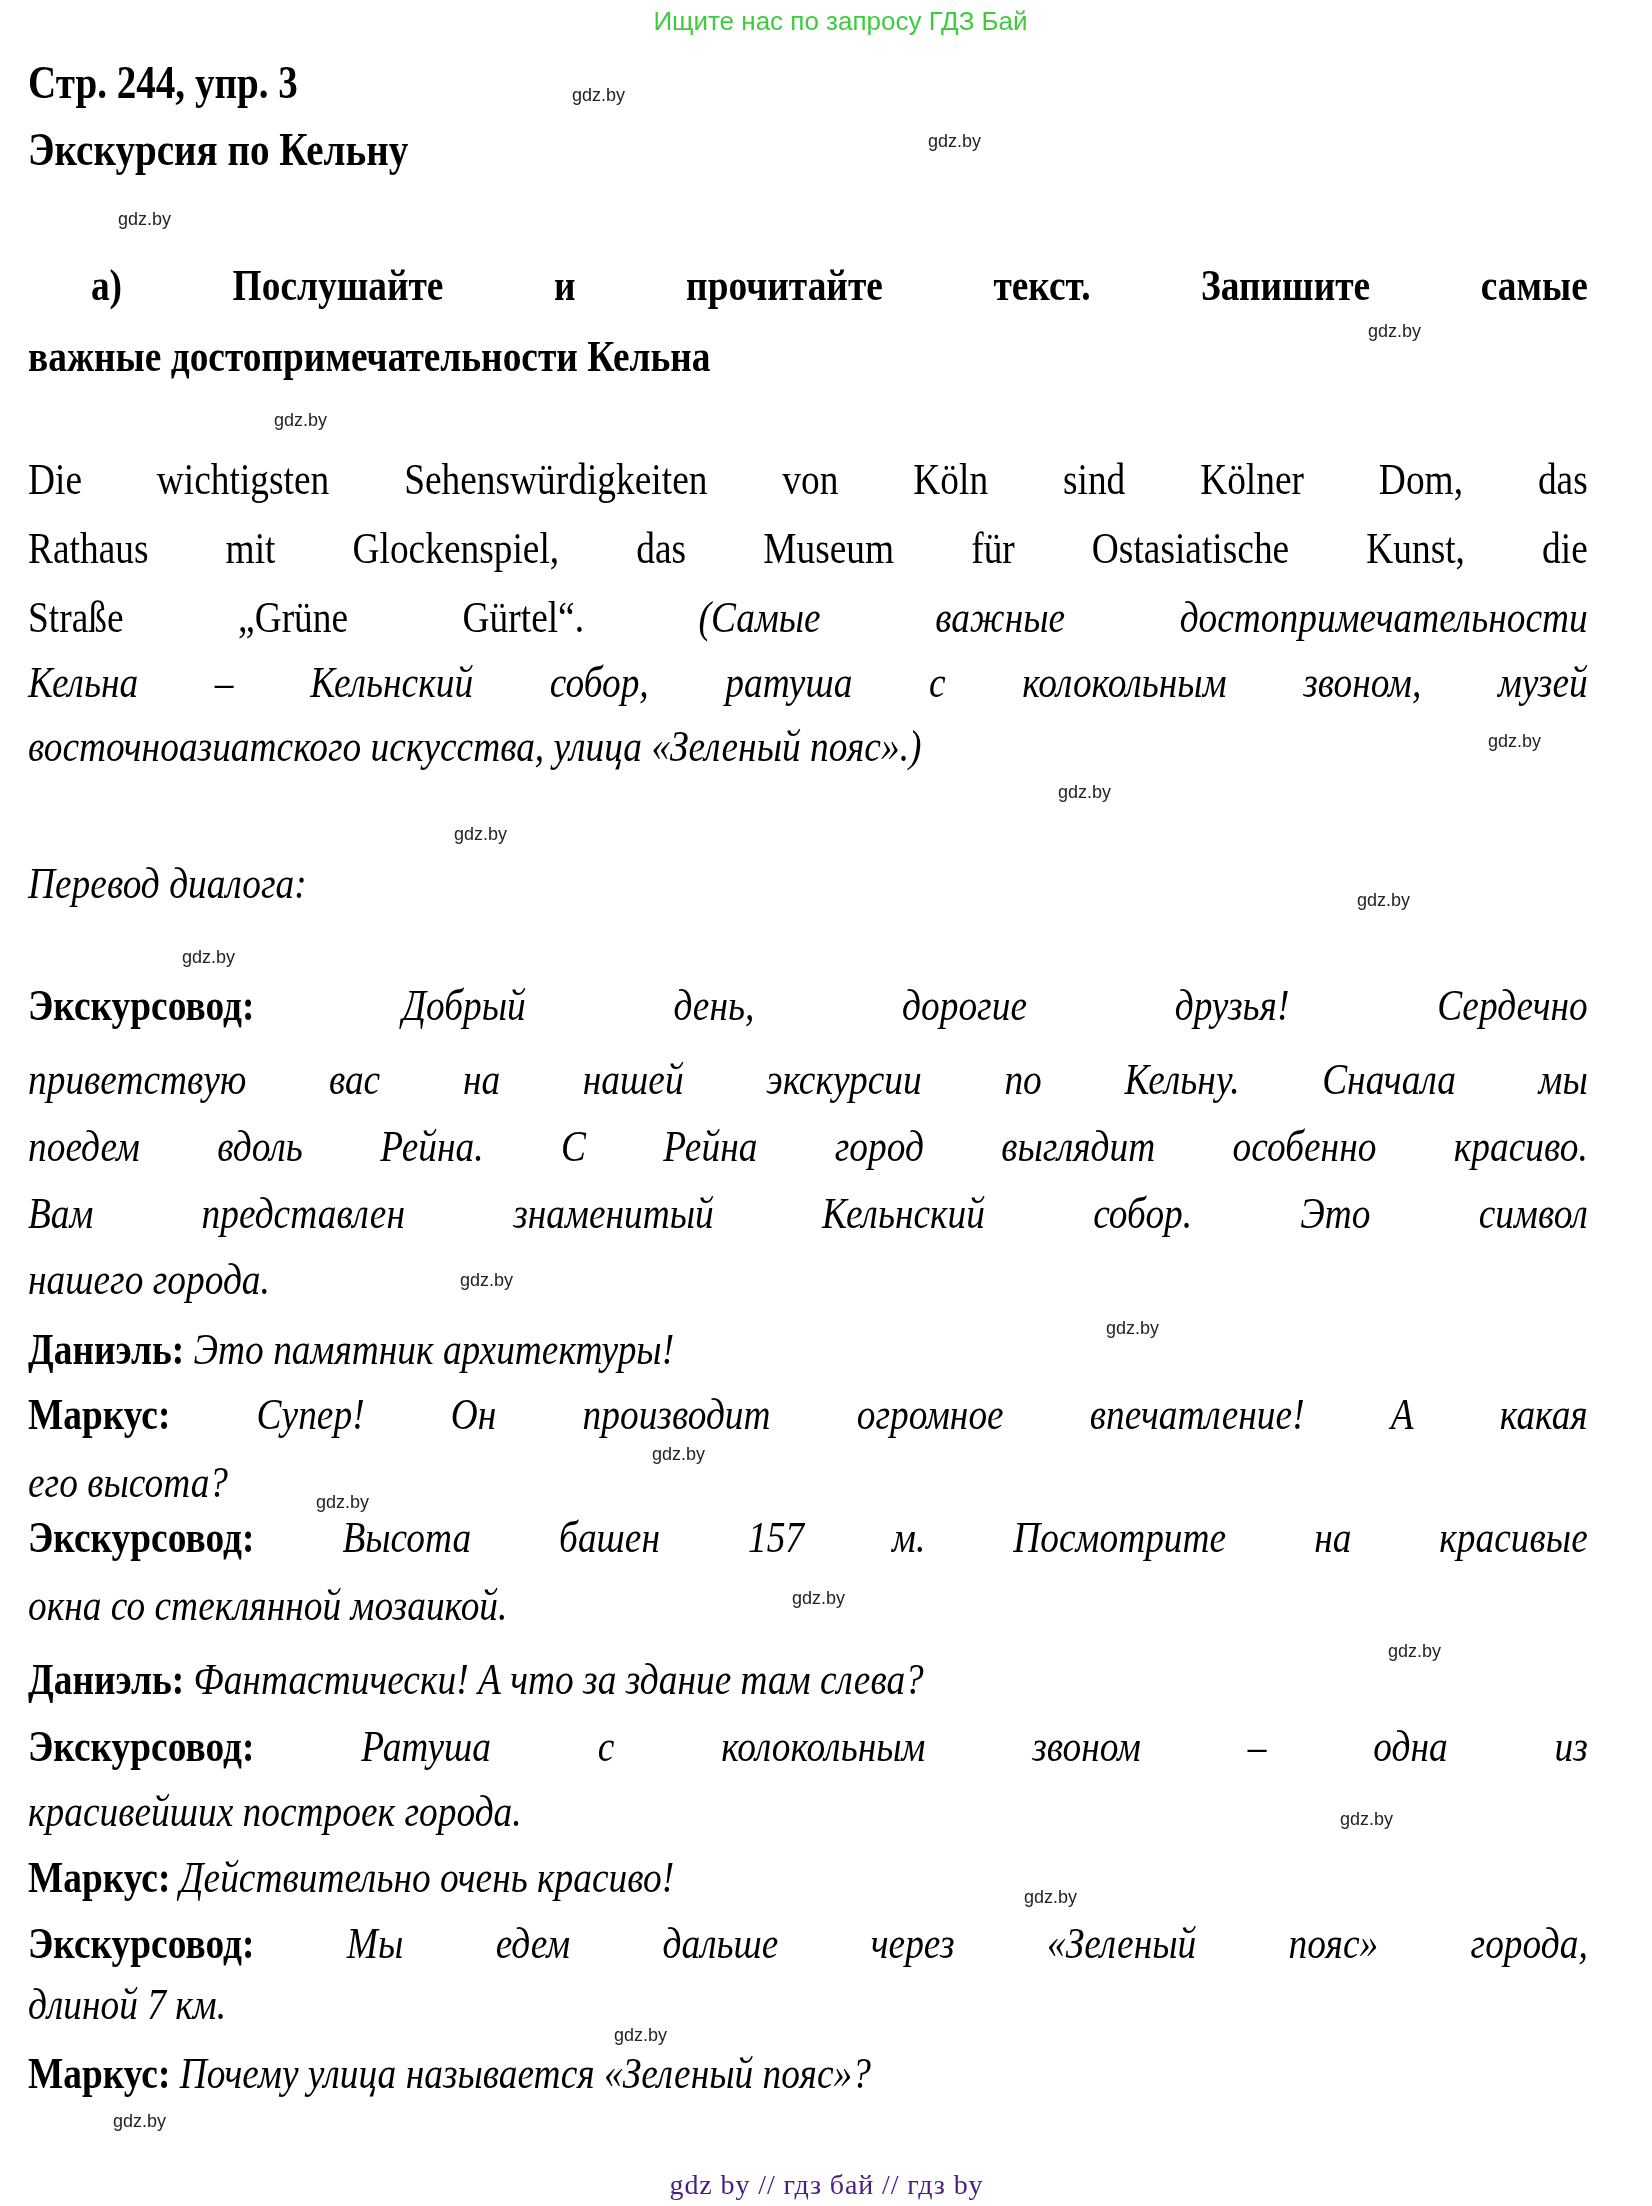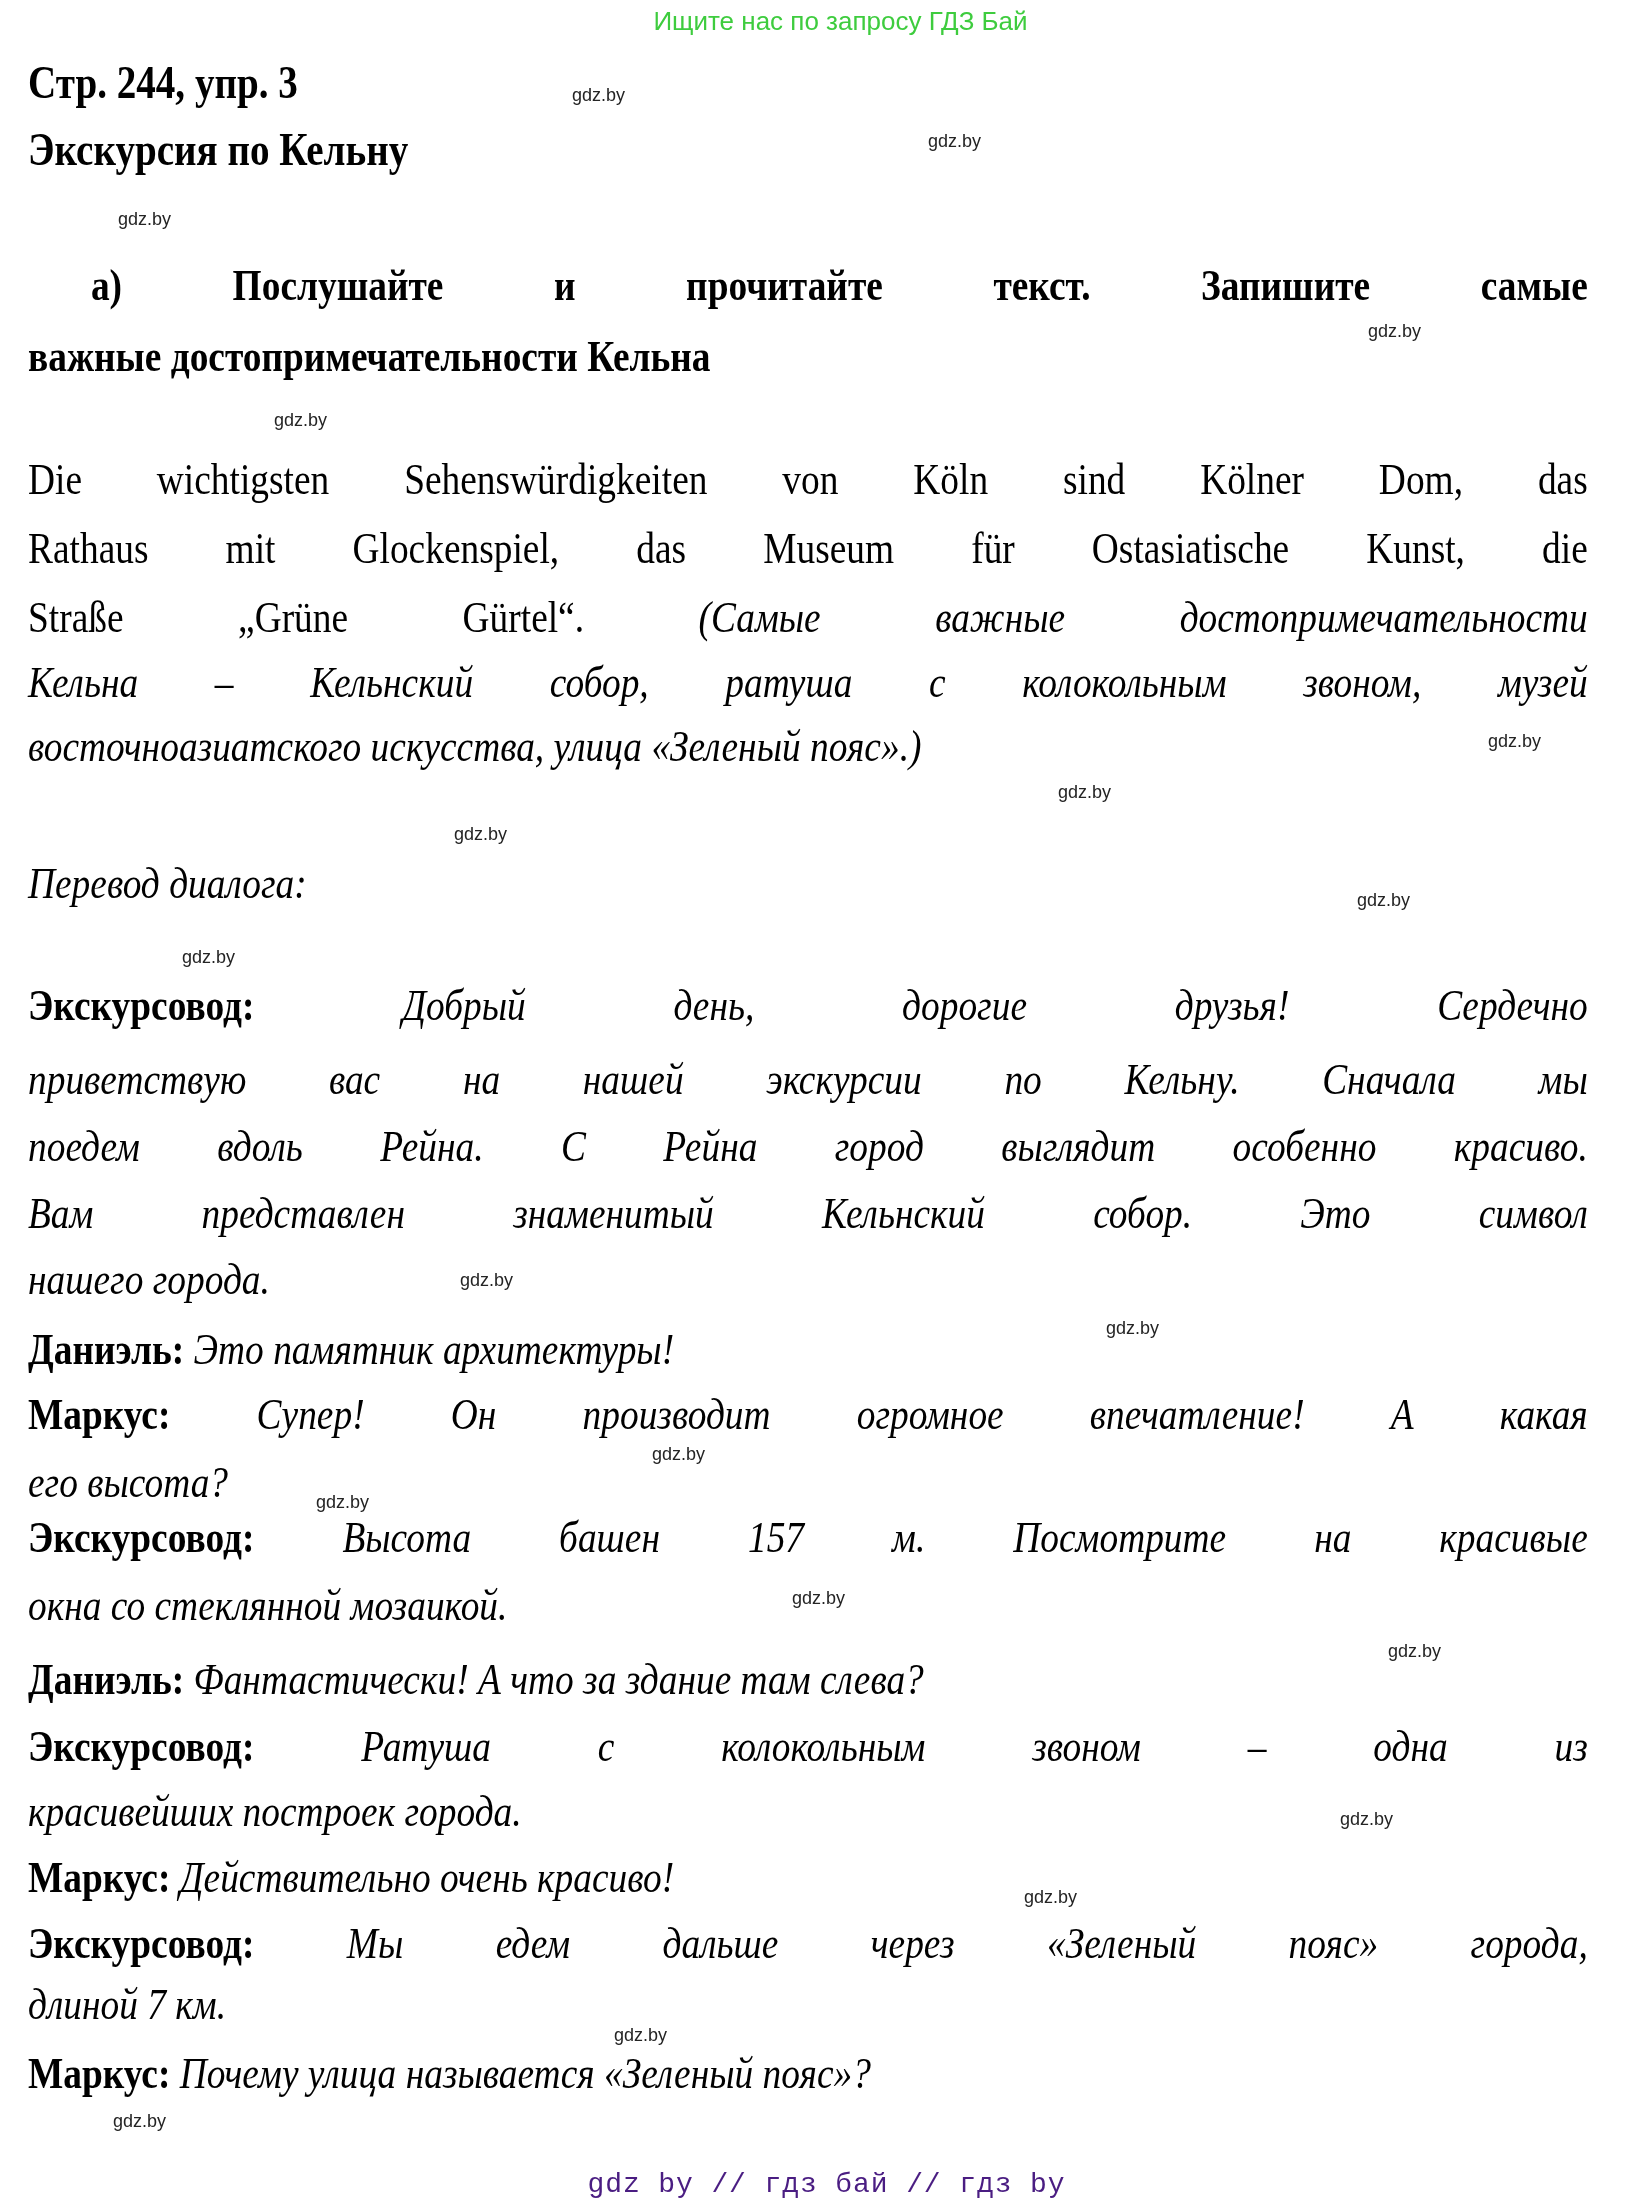--- a/index.html
+++ b/index.html
@@ -22,21 +22,21 @@
     font-size: 26px;
     line-height: 31px;
     padding-left: 14px;
   }
   .footer {
     position: absolute;
     top: 2169px;
     left: 0;
     width: 1653px;
     text-align: center;
-    font-family: Liberation Mono, monospace;
+    font-family: Liberation Serif, serif;
     font-size: 28px;
     line-height: 31px;
     letter-spacing: 0.9px;
   }
   .tline {
     position: absolute;
     left: 28px;
     width: 1835px;            
     transform: scaleX(0.85);  
     transform-origin: 0 0;

